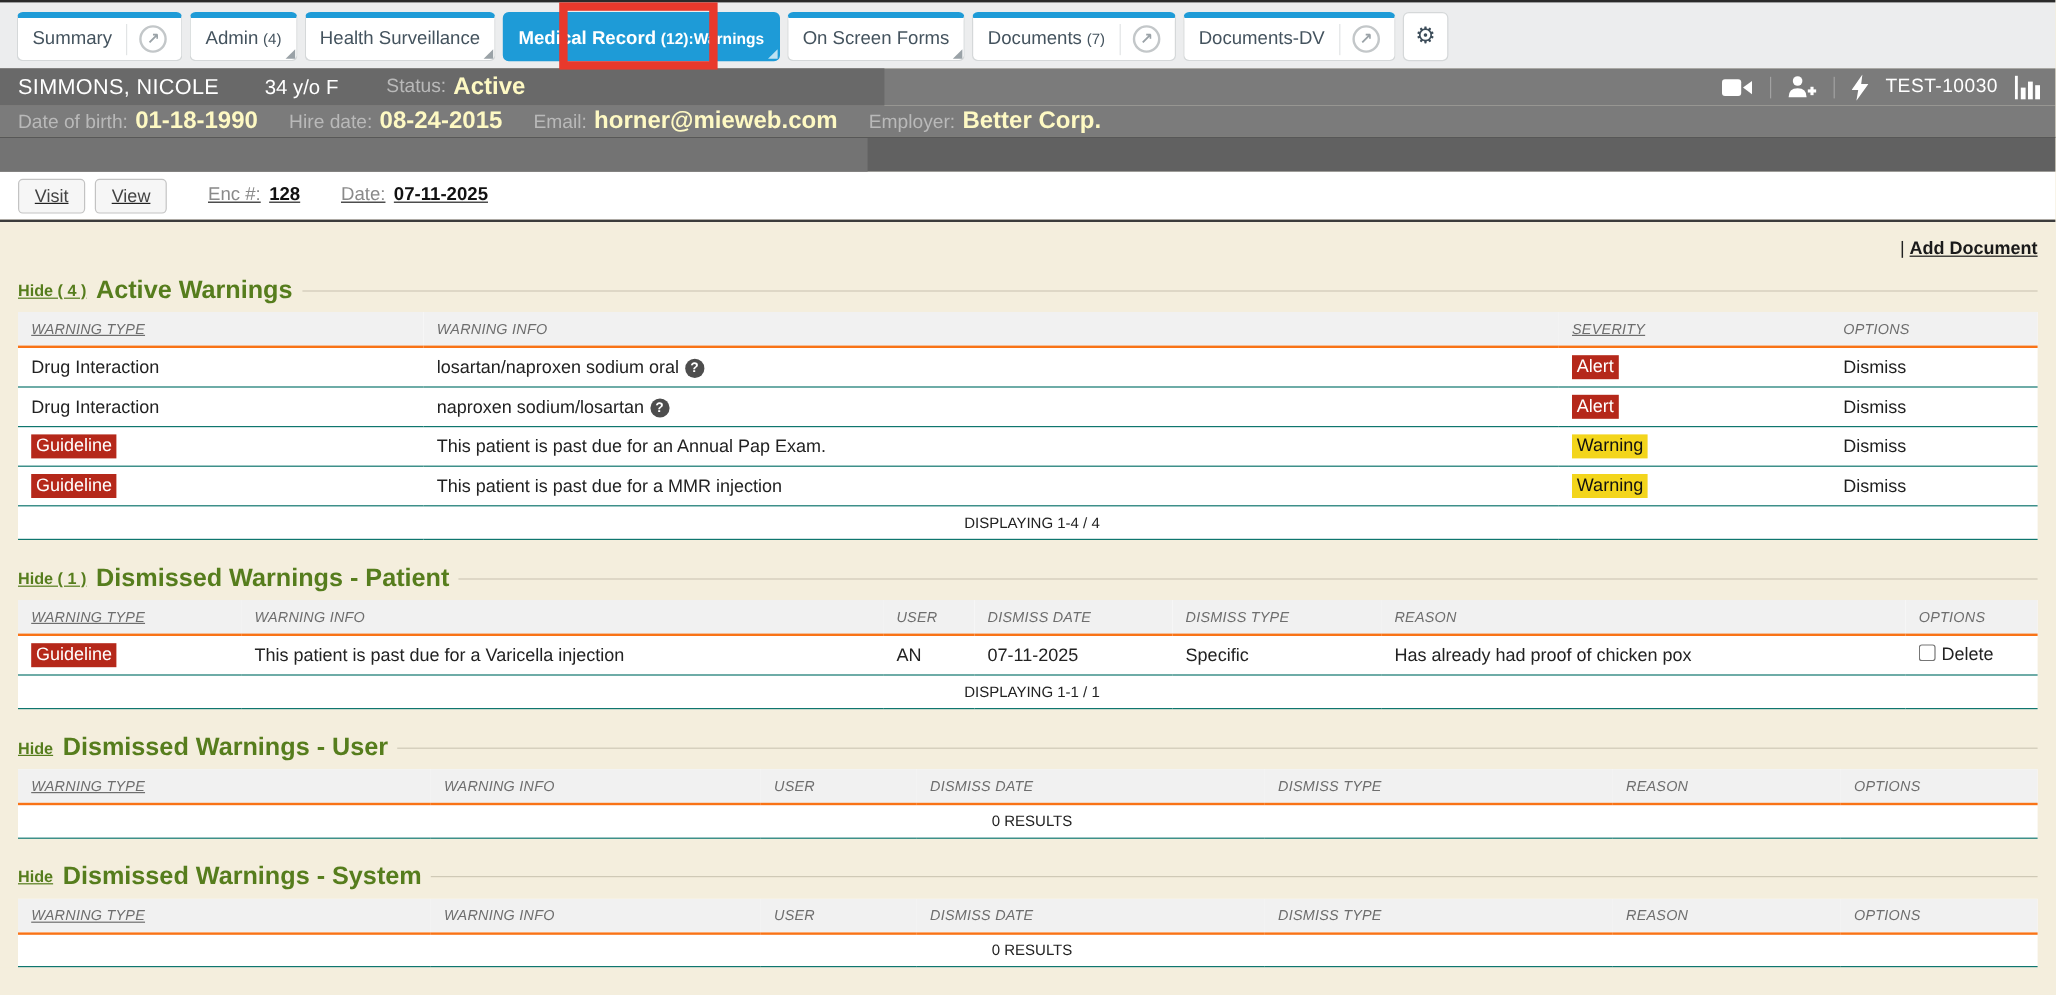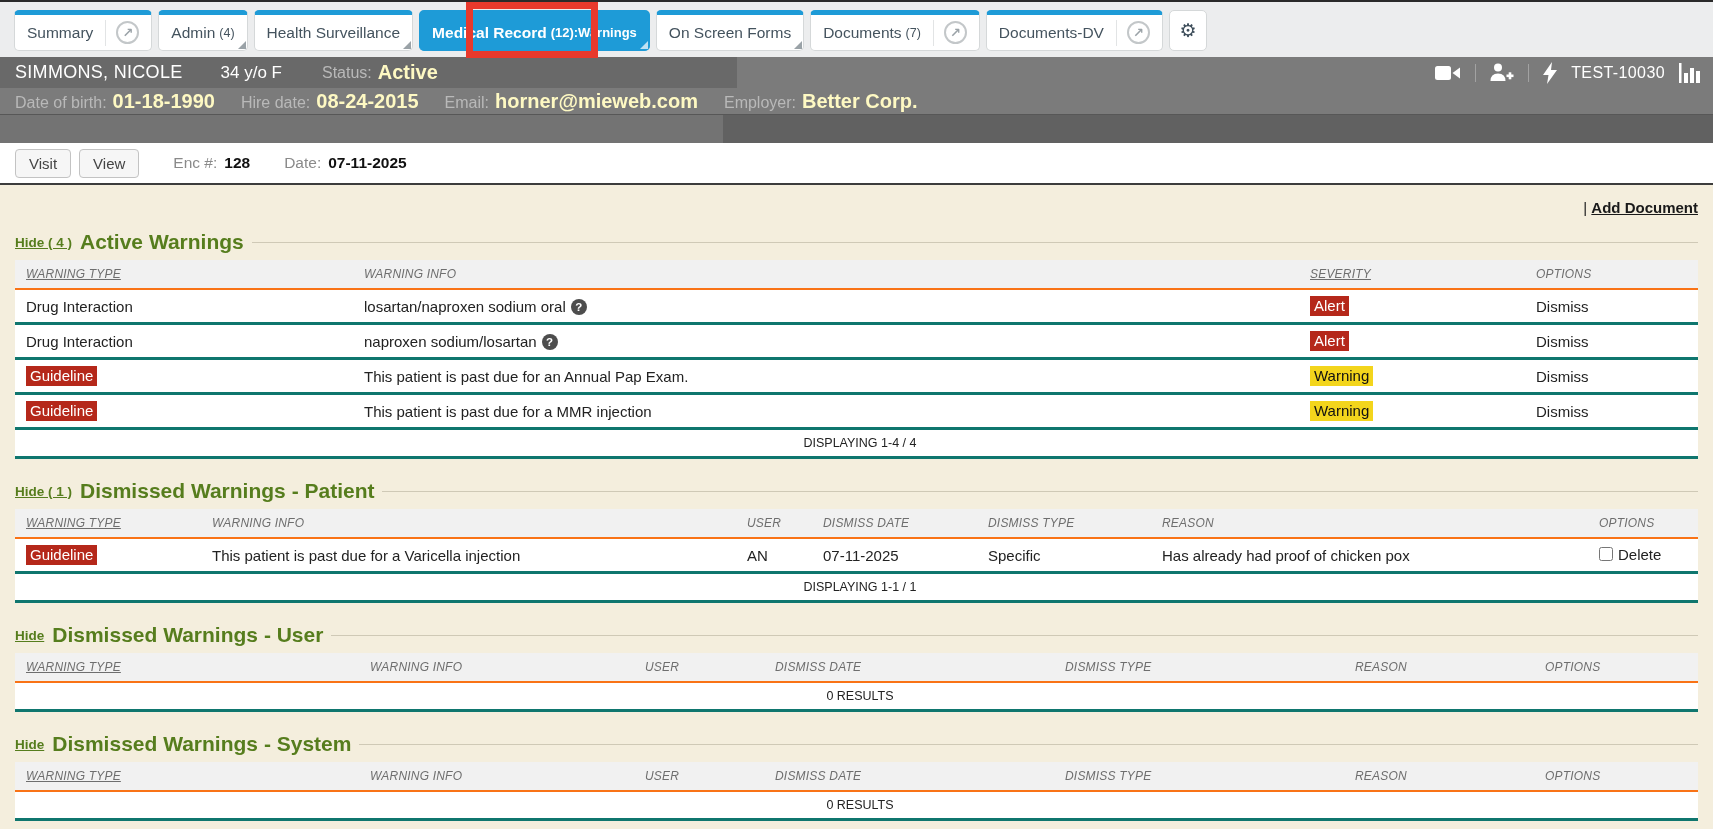--- a/index.html
+++ b/index.html
@@ -41,21 +41,21 @@
   .ph-sep { width:1px; height:18px; background:#a2a2a2; }
   .ph-id { color:#fff; font-size:16px; letter-spacing:.4px; }
   .hicon { display:inline-flex; align-items:center; }
   .ph-row2 { height:26px; background:#7b7b7b; display:flex; align-items:center; gap:8px;
     padding:0 15px; }
   .ph-row2 .grp { display:flex; gap:6px; align-items:baseline; margin-right:18px; white-space:nowrap;}
   .ph-row3 { position:relative; height:29px; background:#616161; border-top:1px solid #575757;}
   .ph-row3 .liteblock { position:absolute; left:0; top:0; bottom:0; width:723px; background:#737373; }
 
   
-  .toolbar { height:40px; background:#fff; display:flex; align-items:center; padding:0 15px; gap:8px; }
+  .toolbar { height:40px; background:#fff; display:flex; align-items:center; padding:0 15px; gap:8px;text-decoration:underline; }
   .tb-btn { background:#f6f6f6; border:1px solid #c3c3c3; border-radius:4px; padding:5px 13px;
     font-size:15px; color:#444; font-family:inherit; cursor:pointer; }
   .tb-grp { display:flex; gap:7px; align-items:baseline; margin-left:26px; }
   .tb-lbl { color:#8a8a8a; font-size:15.5px; }
   .tb-val { color:#111; font-size:15.5px; font-weight:bold; }
 
   
   .content { background:#f4eedd; border-top:2px solid #3c3c3c; padding:10px 15px 0; }
   .adddoc-row { text-align:right; font-size:15px; padding:4px 0 8px; color:#222; }
   .adddoc-row a { color:#1a1a1a; font-weight:600; text-decoration:underline; cursor:pointer; }
@@ -64,31 +64,31 @@
     cursor:pointer; white-space:nowrap; }
   .sec-title { color:#567d1d; font-weight:bold; font-size:21px; white-space:nowrap; }
   .sec-rule { flex:1; height:1px; background:#cfc9b6; }
 
   table { width:1683px; border-collapse:collapse; table-layout:fixed; background:#fff;
     font-size:15px; margin-top:6px; }
   thead th { background:#f1f1f1; color:#6e6e6e; font-size:12px; font-weight:normal;
     text-align:left; padding:7px 4px 7px 11px; border-bottom:2px solid #f97316;
     letter-spacing:.2px; white-space:nowrap; overflow:hidden;font-style:italic;}
   thead th.sortable { text-decoration:underline; cursor:pointer; }
-  tbody td { padding:6px 4px 6px 11px; border-bottom:3px solid #0f766e; height:30px;
+  tbody td { padding:6px 4px 6px 11px; border-bottom:1px solid #0f766e; height:30px;
     white-space:nowrap; overflow:hidden;margin-left:30px; }
   tr.results-row td { text-align:center; font-size:12.5px; color:#222; height:28px; }
   .badge { display:inline-block; padding:1px 4px 2px; font-size:15px; }
   .badge-red { background:#b5281a; color:#fff; }
   .badge-yellow { background:#f3d51c; color:#111; }
   .qmark { display:inline-block; width:16px; height:16px; border-radius:50%; background:#4d4d4d;
     color:#fff; font-size:11.5px; font-weight:bold; text-align:center; line-height:16px;
     margin-left:5px; vertical-align:1px; cursor:pointer; }
   .dismiss-link { color:#1f1f1f; cursor:pointer; }
-  .del-label { display:inline-flex; align-items:center; gap:5px; cursor:pointer; }
+  .del-label { display:inline-flex; align-items:flex-start; gap:5px; cursor:pointer; }
   .del-label input { width:14px; height:14px; }
   .sec-gap { height:14px; }
 </style>
 </head>
 <body>
 
 <div class="tabbar">
   <div class="tab">
     <span>Summary</span>
     <span class="tab-divider"></span>

